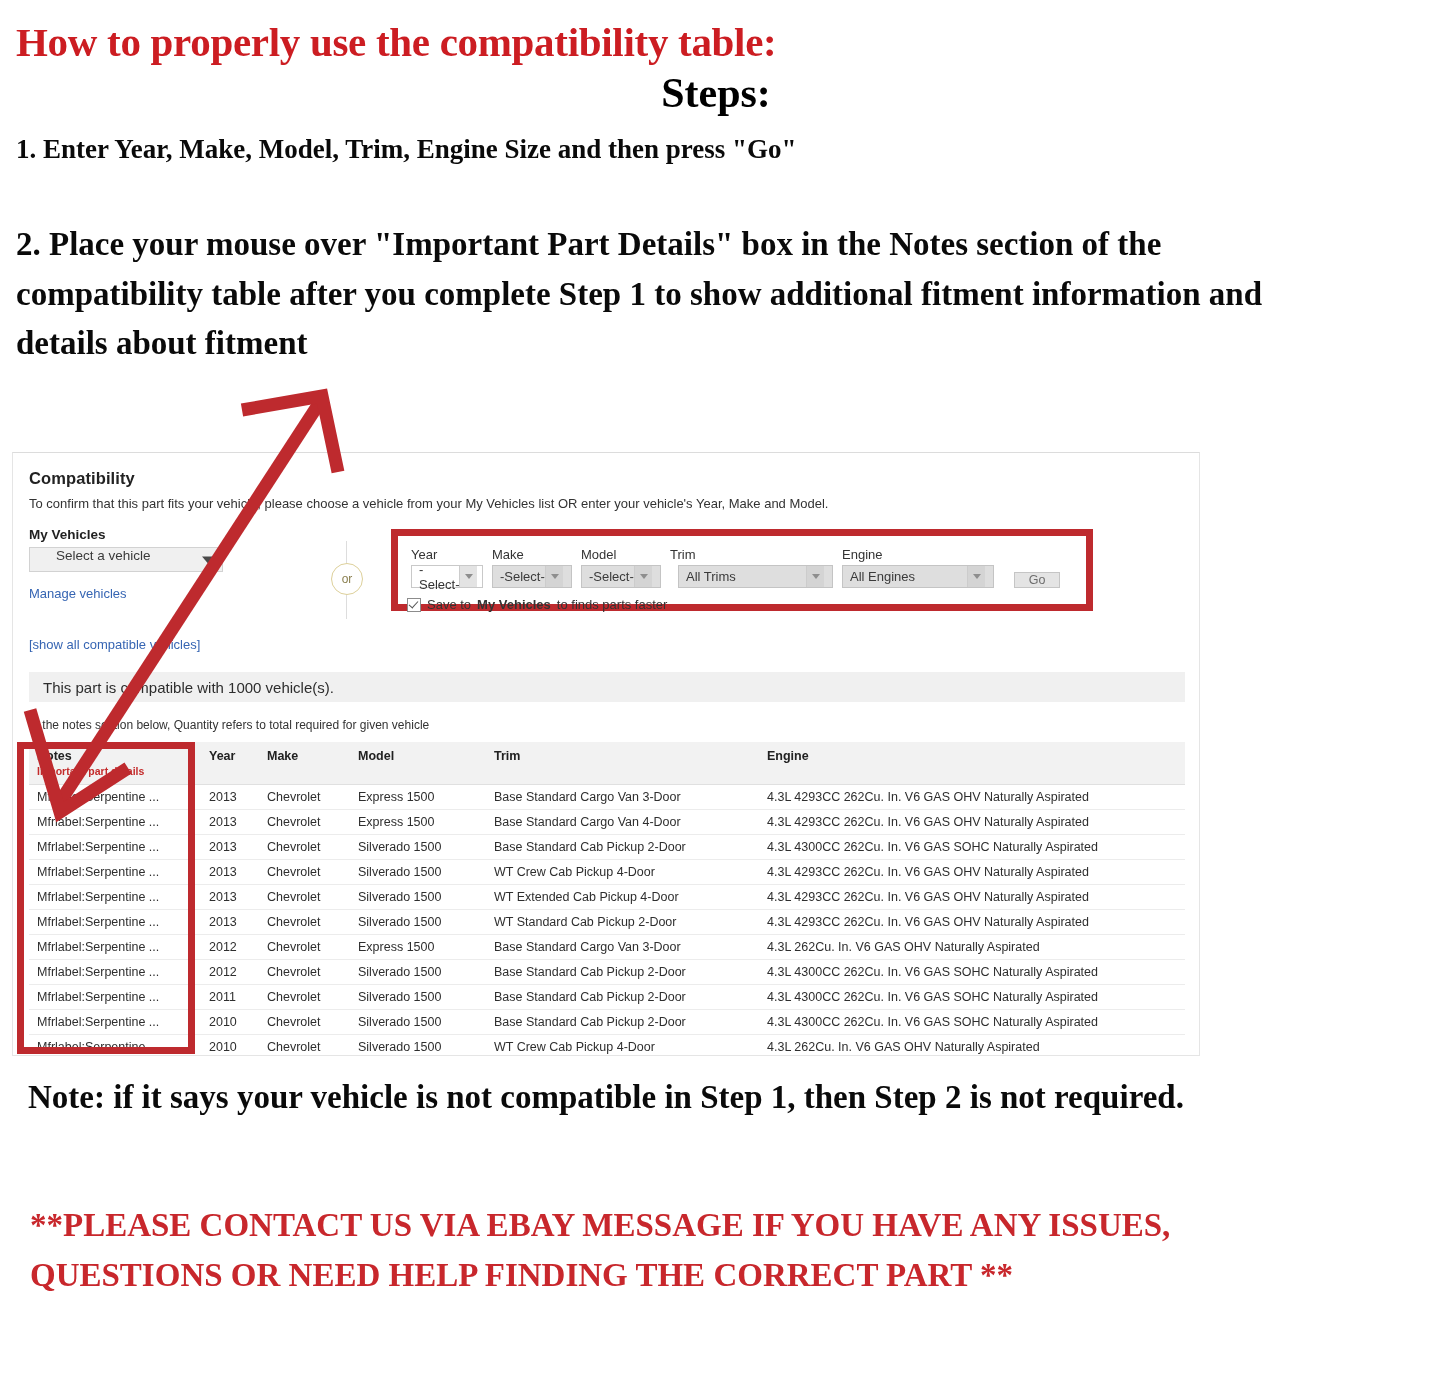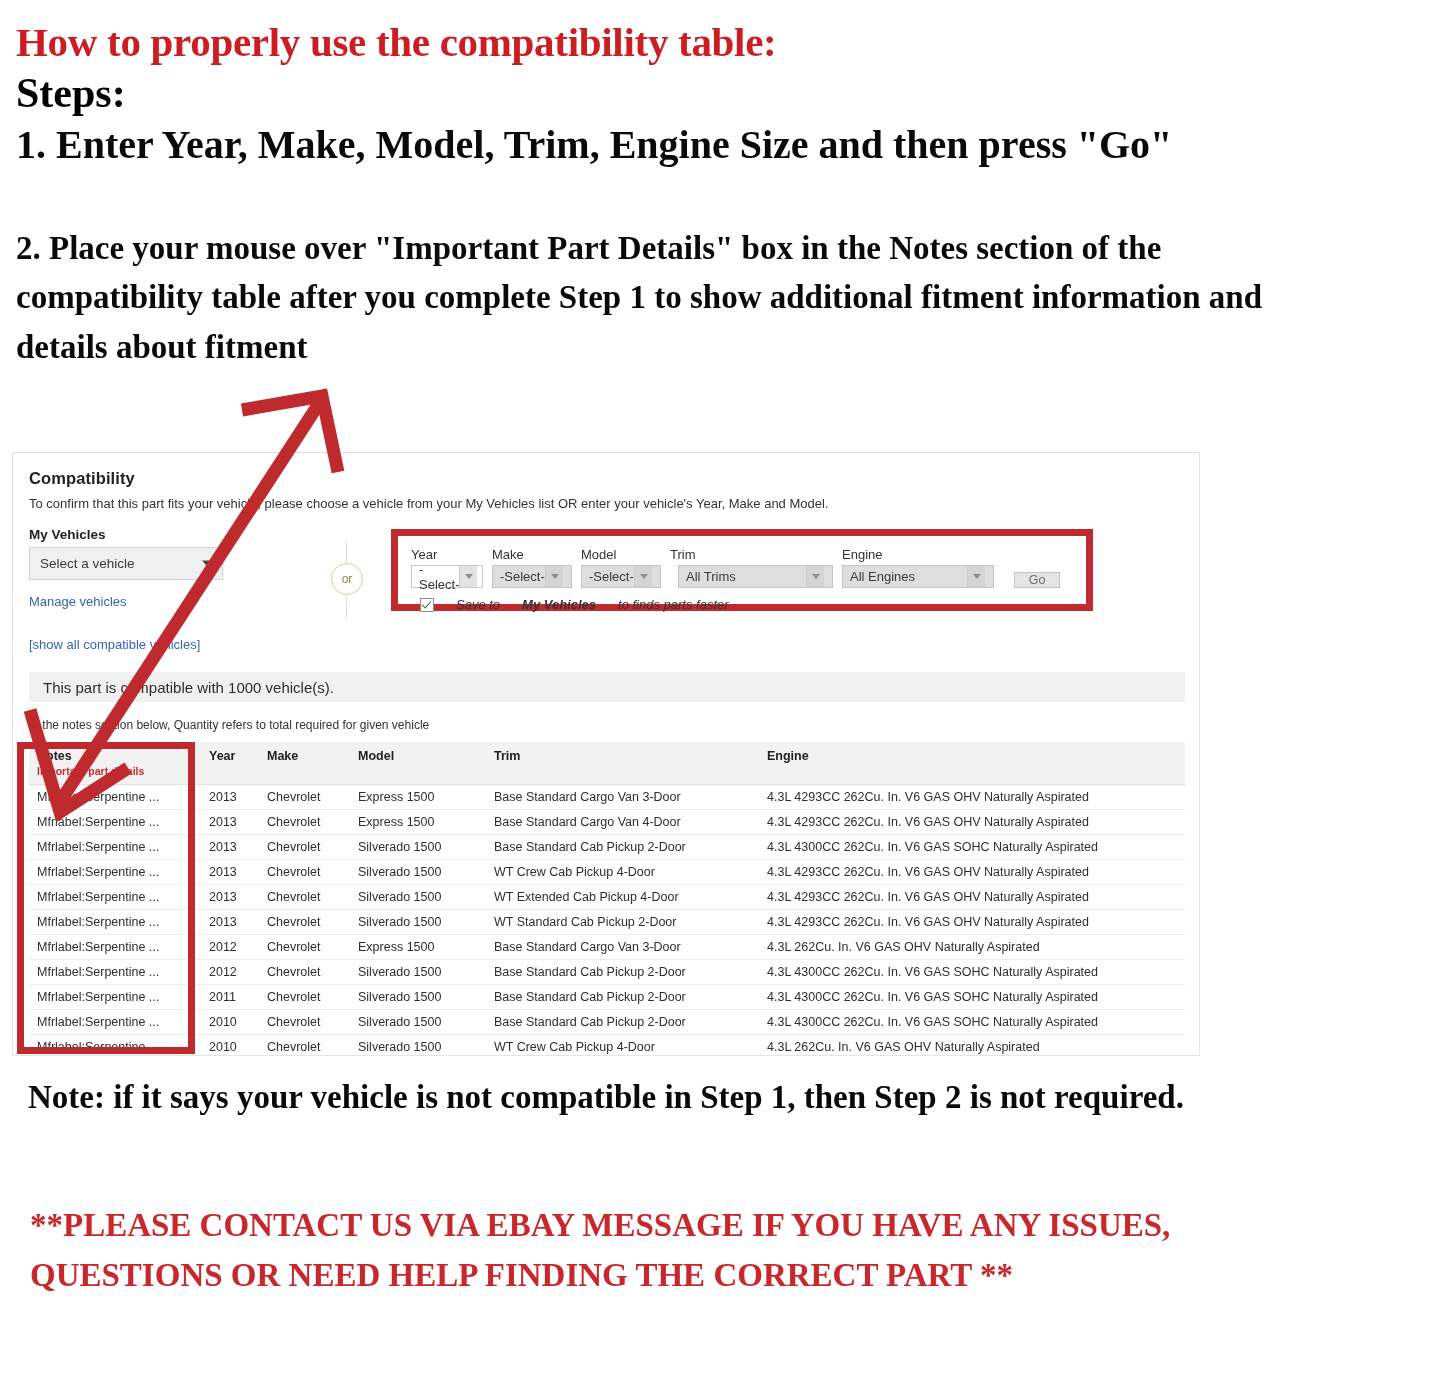--- a/index.html
+++ b/index.html
@@ -32,28 +32,29 @@
     margin: 14px 0 8px 0;
     white-space: nowrap;
   }
   .steps-head {
     font-family: "Liberation Serif", serif;
     font-weight: bold;
     color: #000000;
     font-size: 42px;
     line-height: 1.05;
     margin: 8px 0 6px 0;
+    text-align: center;
   }
   .step-line {
     font-family: "Liberation Serif", serif;
     font-weight: bold;
     color: #0a0a0a;
-    font-size: 40px;
+    font-size: 27px;
     line-height: 1.22;
-    margin: 6px 0 0 0;
+    margin: 18px 0 0 0;
   }
   .step-two {
     font-family: "Liberation Serif", serif;
     font-weight: bold;
     color: #0a0a0a;
     font-size: 33px;
     line-height: 1.5;
     margin: 54px 0 0 0;
     width: 1330px;
   }
@@ -100,27 +101,26 @@
     width: 260px;
   }
   .mv-label {
     font-size: 13.5px;
     font-weight: bold;
     color: #222222;
     margin-bottom: 5px;
   }
   .mv-select {
     width: 194px;
-    height: 33px;
+    height: 25px;
     background: #f0f0f0;
     border: 1px solid #d2d2d2;
     box-sizing: border-box;
     display: flex;
-    align-items: center;
-    padding: 0 0 0 10px;
+    padding: 0 0 0 26px;
     font-size: 13.5px;
     color: #3a3a3a;
     position: relative;
   }
   .mv-arrow {
     position: absolute;
     right: 8px;
     top: 50%;
     transform: translateY(-50%);
     width: 0; height: 0;
@@ -235,25 +235,24 @@
     color: #6d6d6d;
     display: flex;
     align-items: center;
     justify-content: center;
     margin-left: 11px;
     cursor: pointer;
   }
   .save-row {
     display: flex;
     align-items: center;
-    gap: 22px;
-    padding: 9px 0 0 22px;
+    gap: 6px;
+    padding: 9px 0 0 9px;
     font-size: 13px;
     color: #333333;
-    font-style: italic;
   }
   .chkbox {
     width: 12px; height: 12px;
     border: 1px solid #8c8c8c;
     background: #ffffff;
     position: relative;
     flex: 0 0 auto;
   }
   .chkbox::after {
     content: "";

